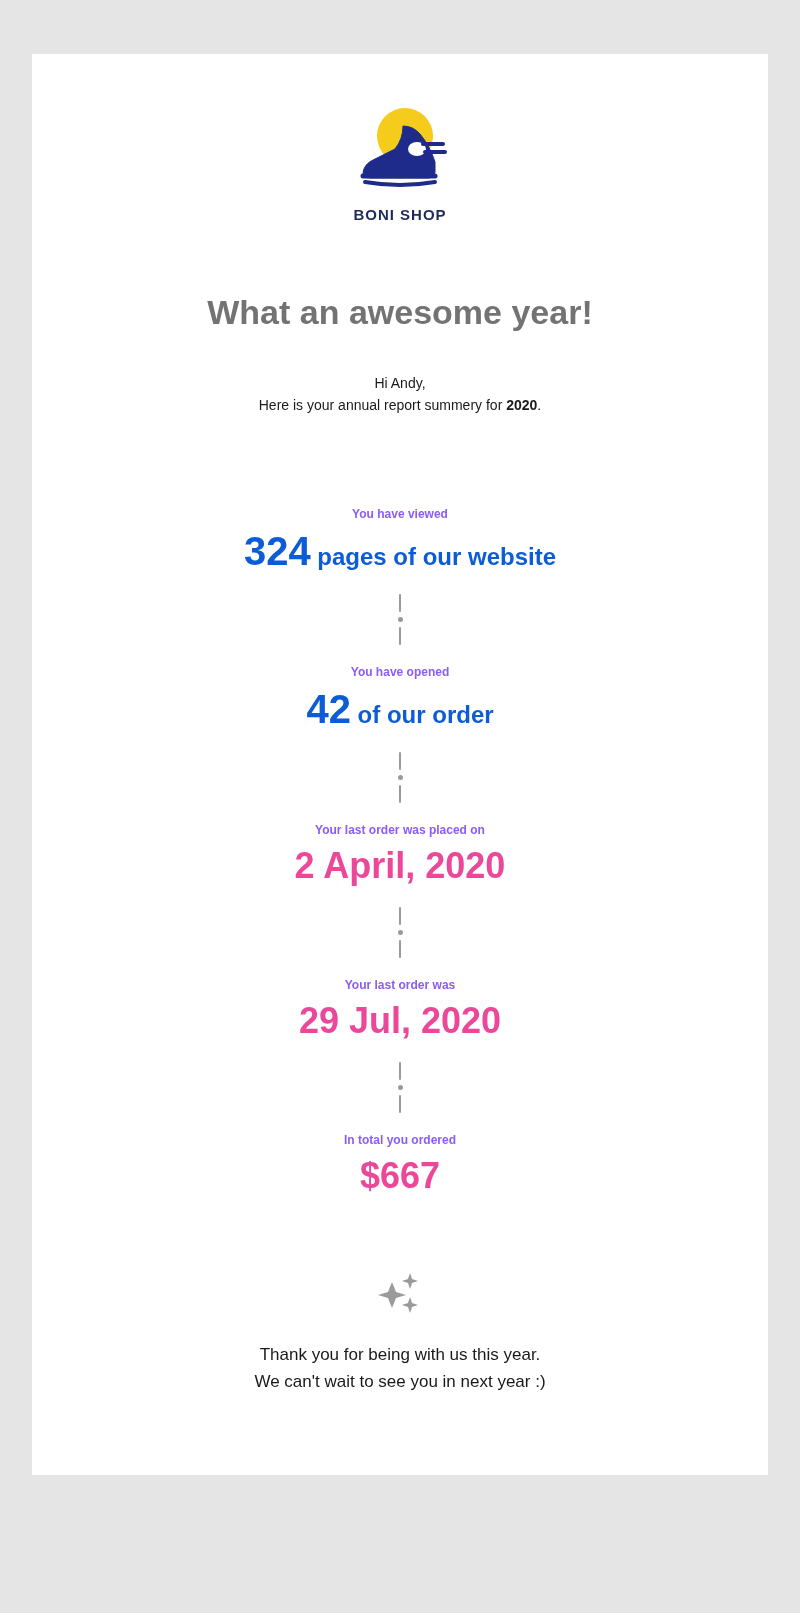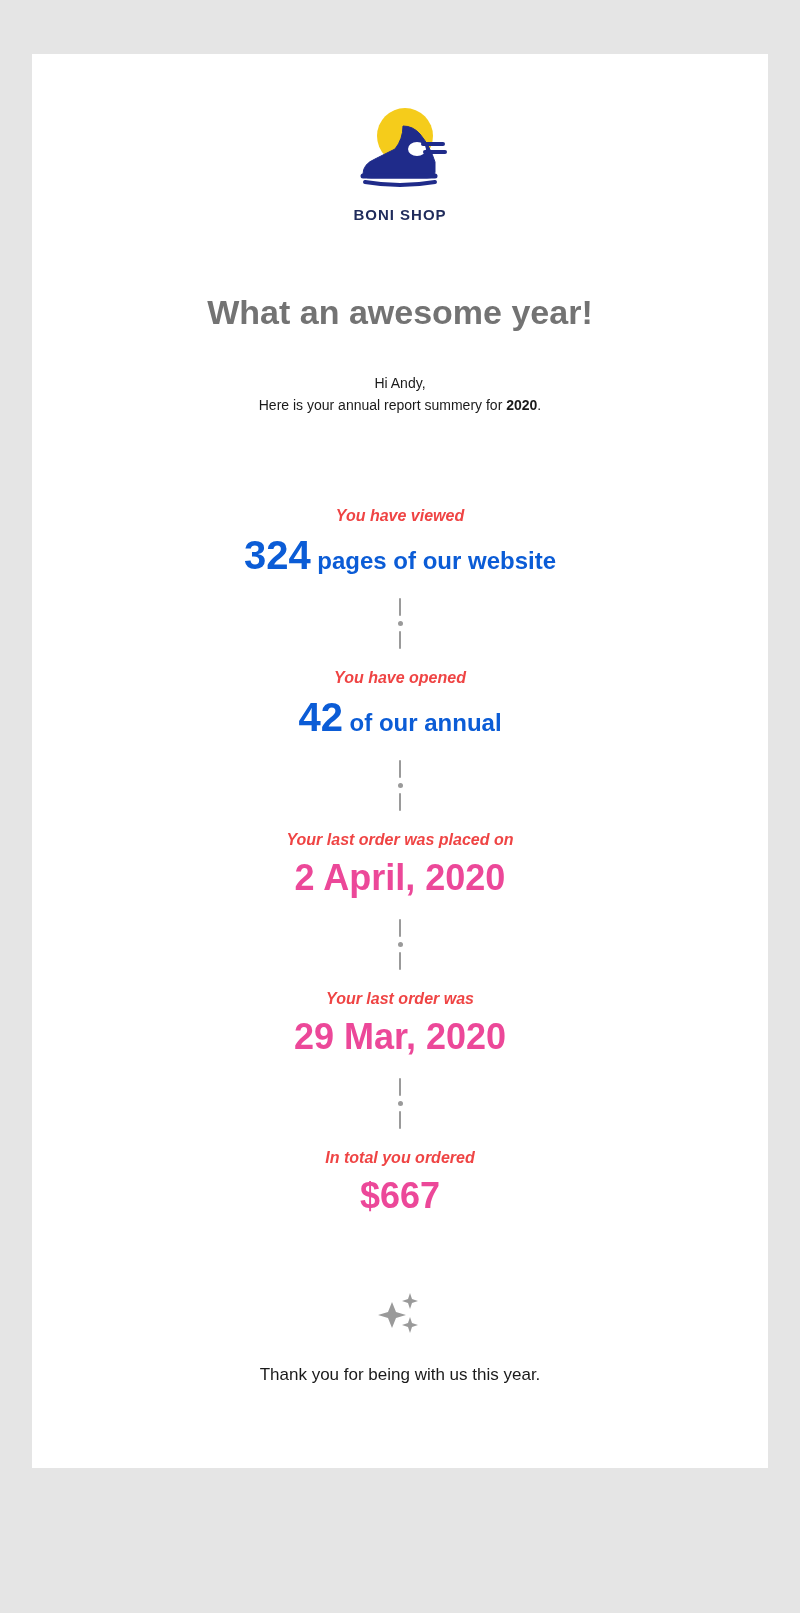--- a/index.html
+++ b/index.html
@@ -30,25 +30,24 @@
       color: #737373;
       font-size: 34px;
       font-weight: 700;
       margin-bottom: 40px;
     }
     .intro { font-size: 14px; color: #1a1a1a; line-height: 1.6; }
     .intro .year { font-weight: 700; }
     
     .stats { margin-top: 90px; }
     .label {
-      color: #ef4444;
-      font-size: 16px;
+      color: #8b5cf6;
+      font-size: 12px;
       font-weight: 600;
       margin-bottom: 8px;
-      font-style: italic;
     }
     .value {
       color: #0b5cd6;
       font-size: 24px;
       font-weight: 700;
     }
     .value .big { font-size: 40px; }
     .value-lg {
       color: #ec4899;
       font-size: 36px;
@@ -107,21 +106,21 @@
 
     <div class="connector">
       <div class="bar"></div>
         <div class="dot"></div>
         <div class="bar"></div>
     </div>
 
     <div>
       <div class="label">You have opened</div>
       <div class="value">
-        <span class="big">42</span><span> of our annual</span>
+        <span class="big">42</span><span> of our order</span>
       </div>
     </div>
 
     <div class="connector">
       <div class="bar"></div>
         <div class="dot"></div>
         <div class="bar"></div>
     </div>
 
     <div>
@@ -130,21 +129,21 @@
     </div>
 
     <div class="connector">
       <div class="bar"></div>
         <div class="dot"></div>
         <div class="bar"></div>
     </div>
 
     <div>
       <div class="label">Your last order was</div>
-      <div class="value-lg">29 Mar, 2020</div>
+      <div class="value-lg">29 Jul, 2020</div>
     </div>
 
     <div class="connector">
       <div class="bar"></div>
         <div class="dot"></div>
         <div class="bar"></div>
     </div>
 
     <div>
       <div class="label">In total you ordered</div>
@@ -156,15 +155,16 @@
   <div class="sparkles">
     <svg width="60" height="50" viewBox="0 0 60 50">
       <path d="M 18 25 L 22 15 L 26 25 L 36 28 L 26 31 L 22 41 L 18 31 L 8 28 Z" fill="#9a9a9a"></path>
       <path d="M 38 12 L 40 6 L 42 12 L 48 14 L 42 16 L 40 22 L 38 16 L 32 14 Z" fill="#9a9a9a"></path>
       <path d="M 38 36 L 40 30 L 42 36 L 48 38 L 42 40 L 40 46 L 38 40 L 32 38 Z" fill="#9a9a9a"></path>
     </svg>
   </div>
 
   <p class="closing">
     <span>Thank you for being with us this year.</span><br>
+    <span>We can't wait to see you in next year :)</span>
   </p>
 
 </div>
 
 </body></html>

